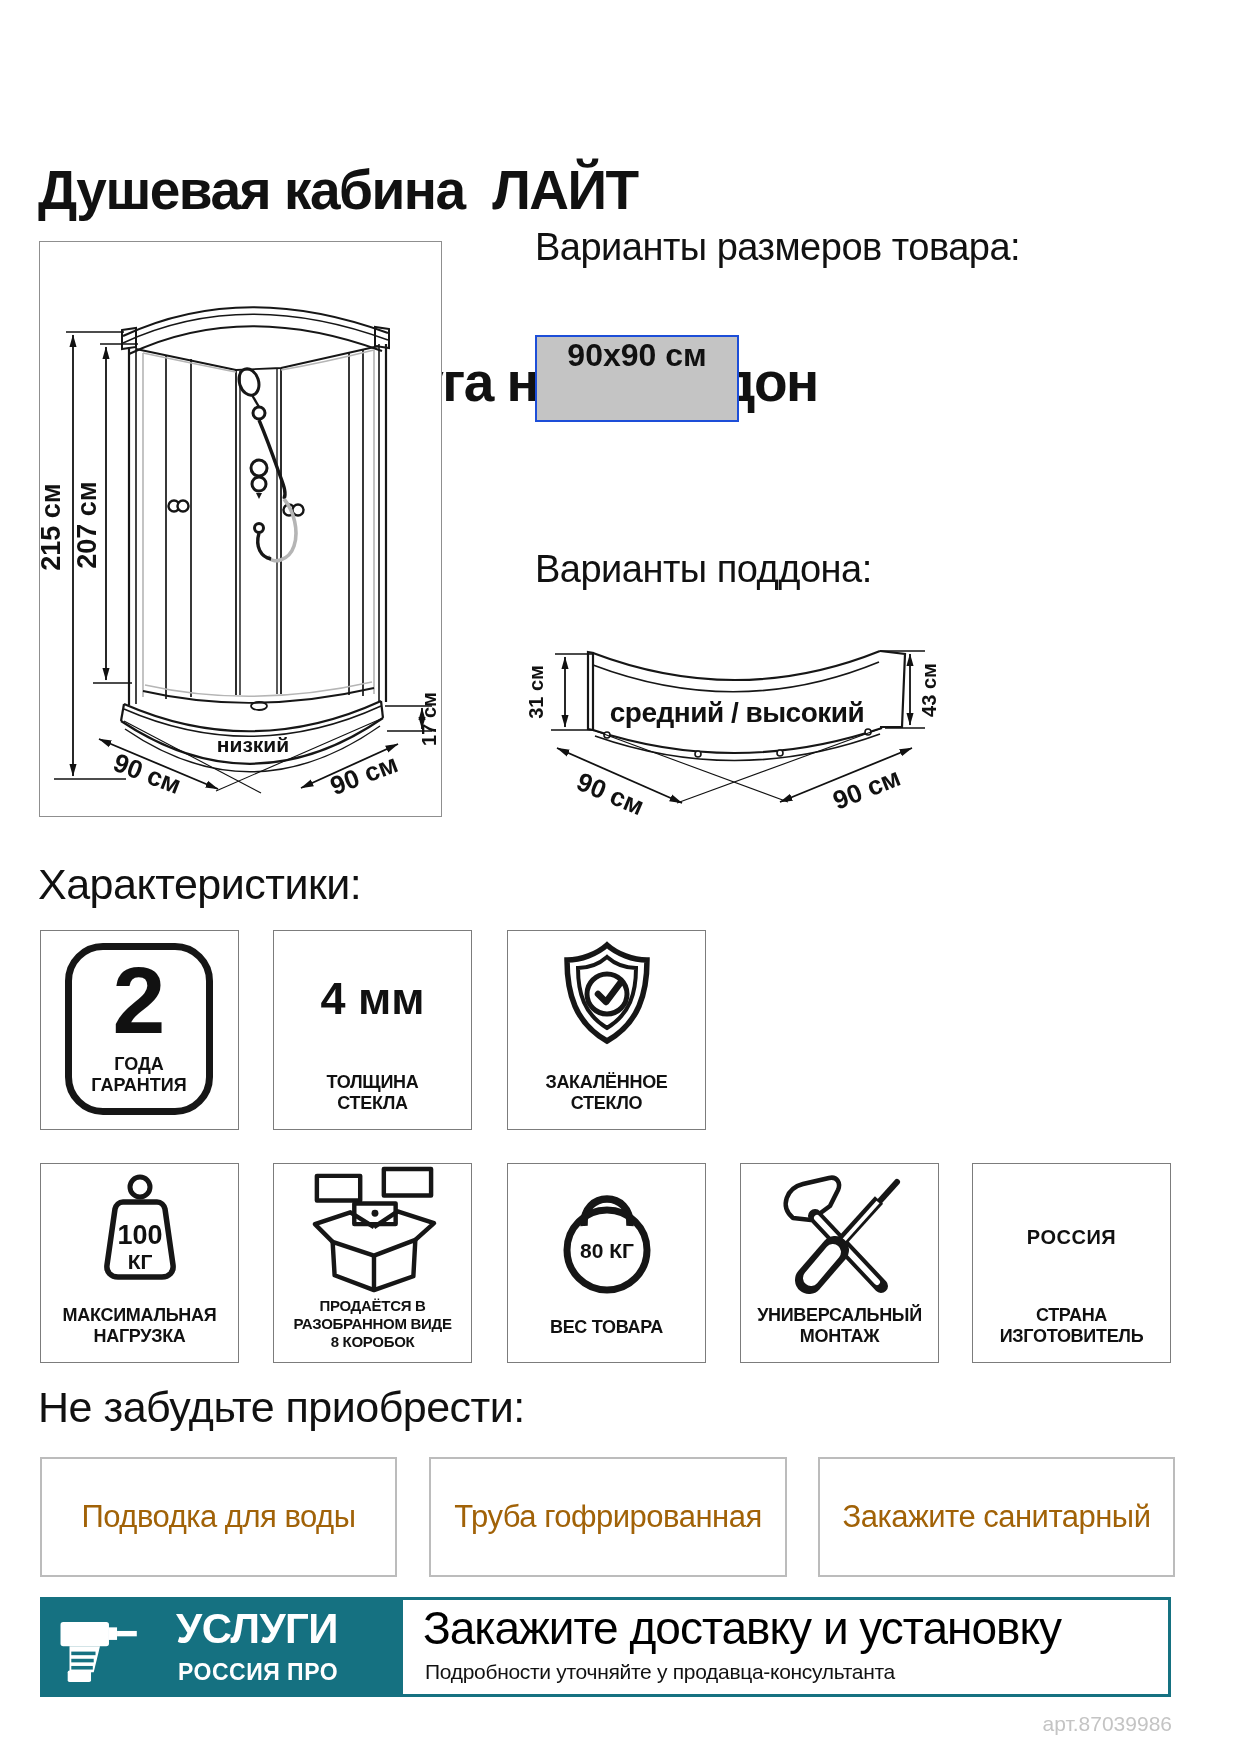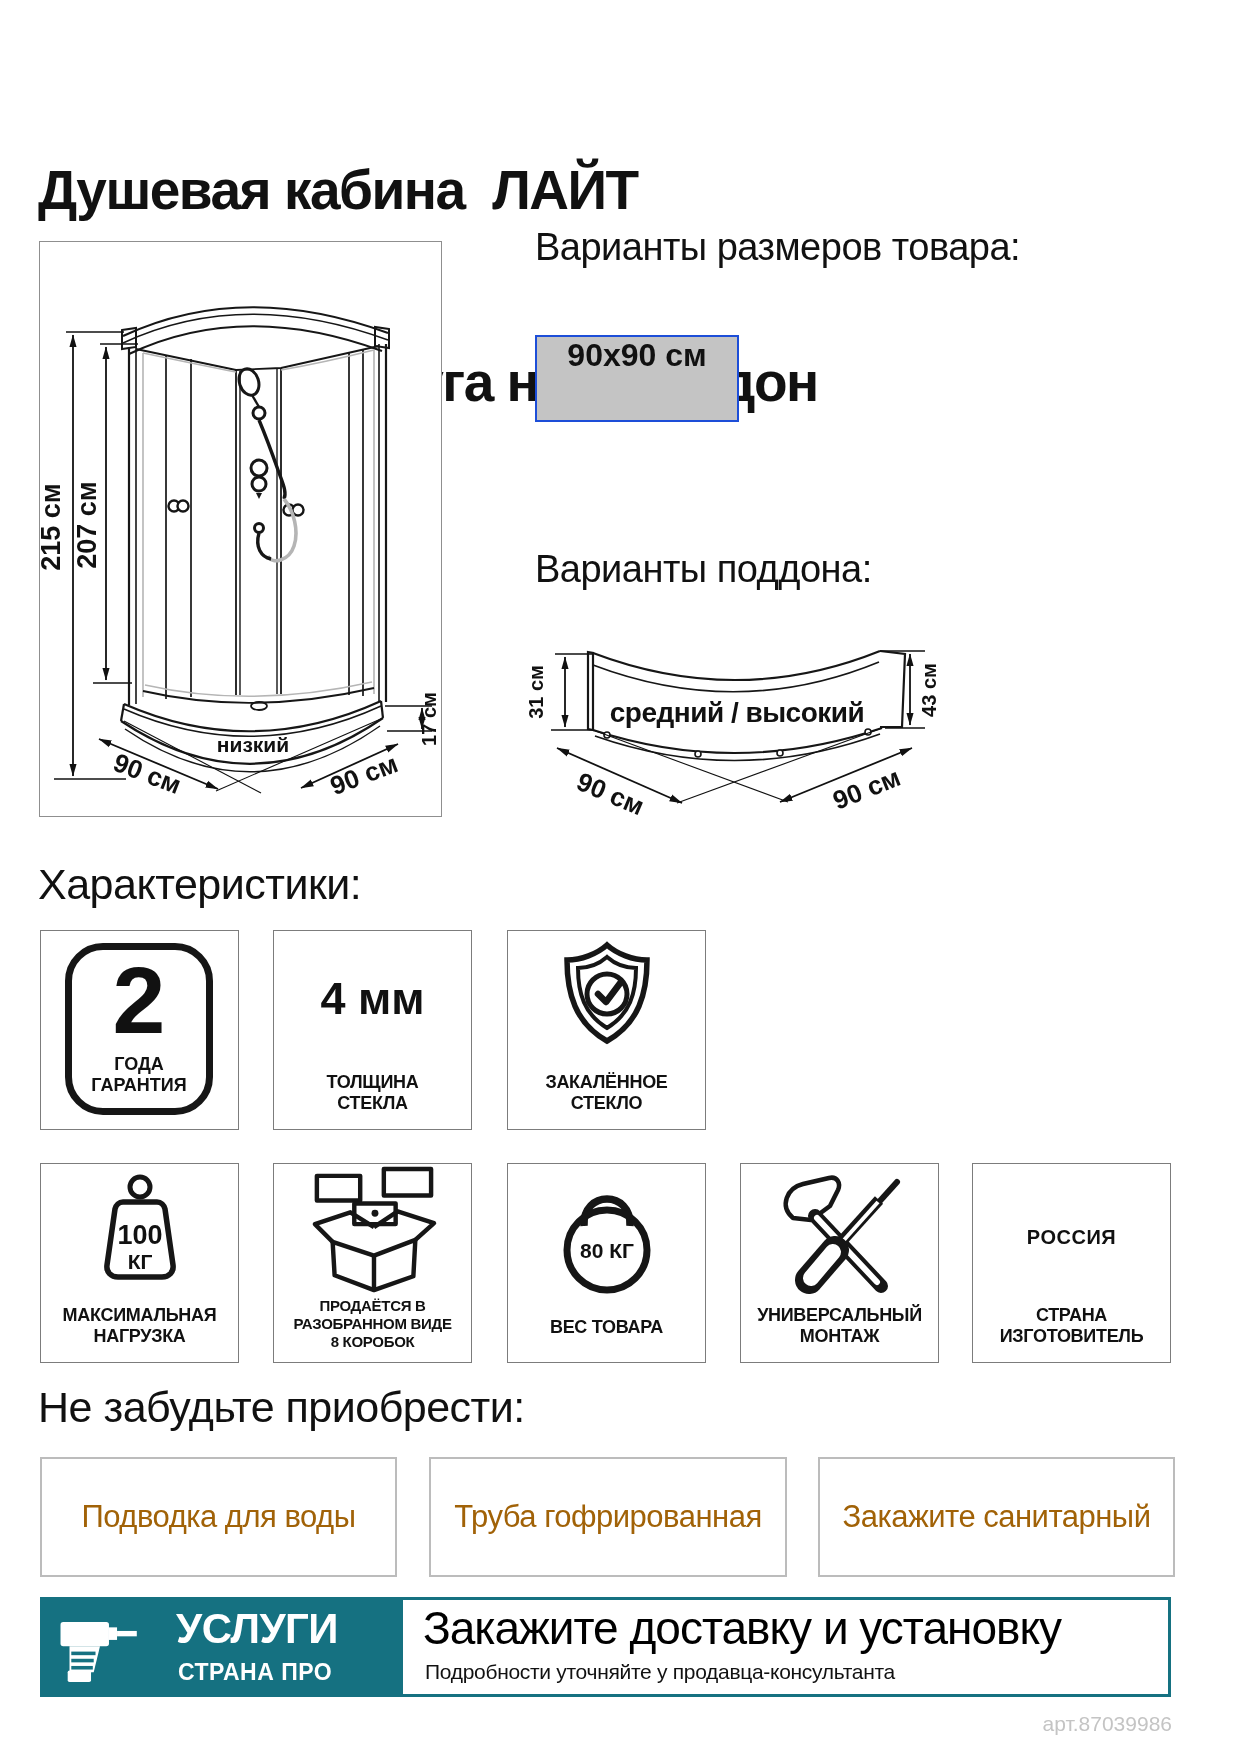--- a/index.html
+++ b/index.html
@@ -348,21 +348,21 @@
         <path d="M12,37 L46,37 L39,66 L12,66 Z"></path>
         <rect x="10" y="64" width="26" height="13" rx="2"></rect>
       </g>
       <g stroke="#157181" stroke-width="4">
         <line x1="14" y1="45" x2="41" y2="45"></line>
         <line x1="14" y1="53" x2="39" y2="53"></line>
         <line x1="14" y1="61" x2="38" y2="61"></line>
       </g>
     </svg>
     <div class="svc-brand-top">УСЛУГИ</div>
-    <div class="svc-brand-bottom">СТРАНА ПРО</div>
+    <div class="svc-brand-bottom">РОССИЯ ПРО</div>
   </div>
   <div class="abs svc-white">
     <div class="cta-title">Закажите доставку и установку</div>
     <div class="cta-note">Подробности уточняйте у продавца-консультанта</div>
   </div>
 
   <div class="abs article">арт.87039986</div>
 
 </div>
 

